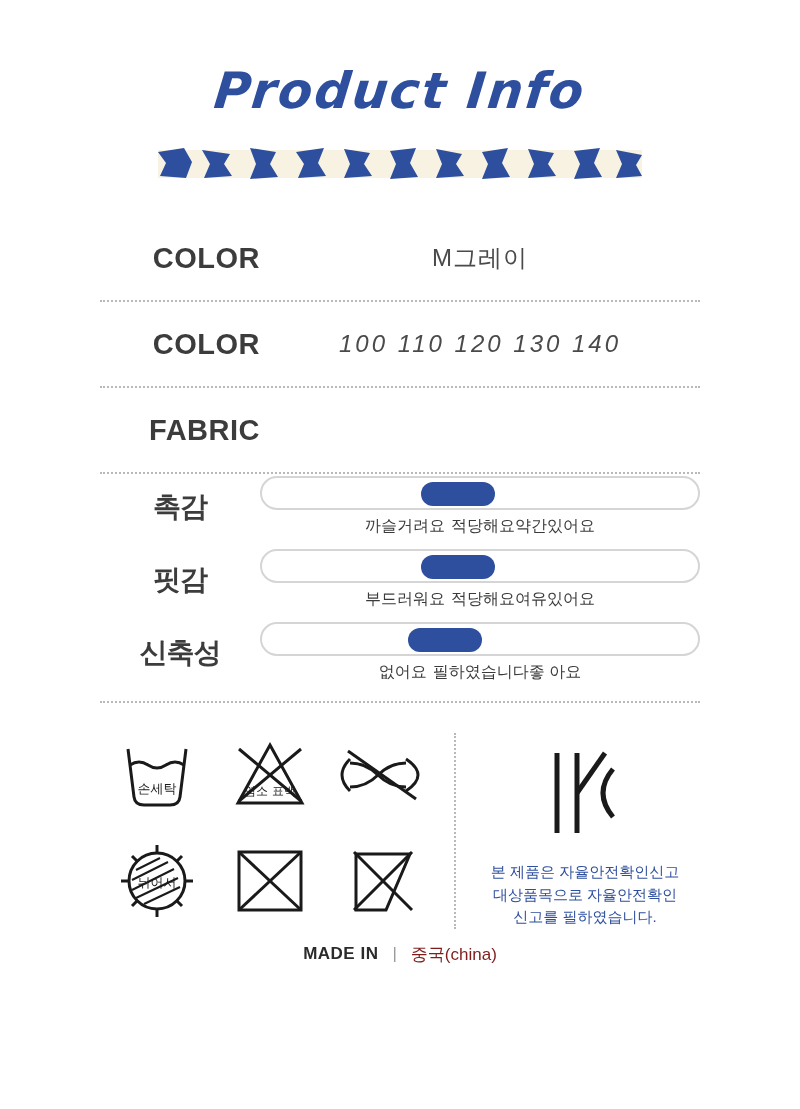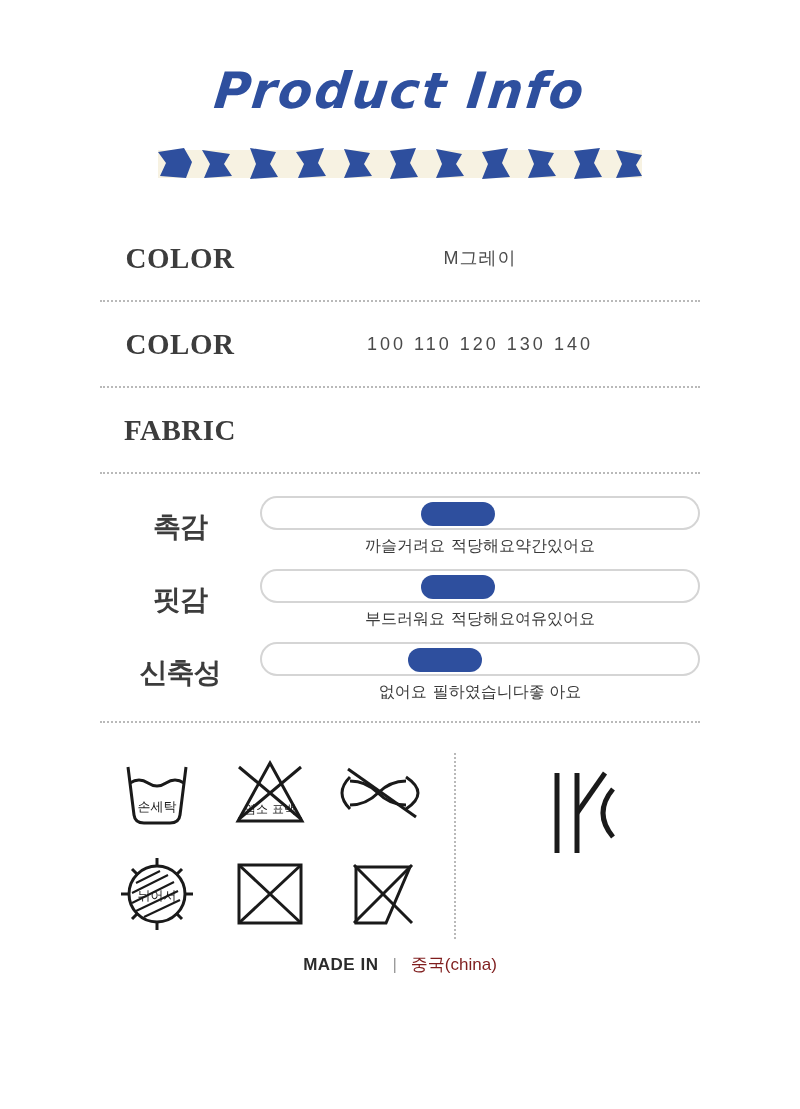--- a/index.html
+++ b/index.html
@@ -49,45 +49,45 @@
     margin: 34px auto 0;
     width: 600px;
   }
   .spec-row {
     display: flex;
     align-items: center;
     height: 84px;
   }
   .spec-label {
     width: 160px;
-    text-align: center;
+    text-align: right;
     font-size: 29px;
     font-weight: bold;
     color: #3c3c3c;
-    font-family: Liberation Serif, serif;
+    font-family: Liberation Sans, sans-serif;
     letter-spacing: 0.5px;
   }
   .spec-value {
     flex: 1;
     text-align: center;
-    font-size: 18px;
+    font-size: 24px;
     color: #4a4a4a;
     letter-spacing: 1px;
   }
-  .spec-value.size { font-size: 18px; letter-spacing: 3px; }
+  .spec-value.size { font-size: 24px; letter-spacing: 3px; font-style: italic; }
   .dotted {
     border-top: 2px dotted #b9b9b9;
     width: 600px;
     margin: 0 auto;
   }
 
   
   .gauges {
     width: 600px;
-    margin: 22px auto 0;
+    margin: 2px auto 0;
   }
   .gauge-row {
     display: flex;
     align-items: flex-start;
     margin-bottom: 12px;
   }
   .gauge-label {
     width: 160px;
     text-align: center;
     font-size: 28px;
@@ -349,20 +349,25 @@
 
     <div class="care-right">
       <div>
         <svg width="76" height="92" viewBox="0 0 76 92">
           <line x1="10" y1="6" x2="10" y2="86" stroke="#1a1a1a" stroke-width="5"></line>
           <line x1="30" y1="6" x2="30" y2="86" stroke="#1a1a1a" stroke-width="5"></line>
           <line x1="30" y1="46" x2="58" y2="6" stroke="#1a1a1a" stroke-width="5"></line>
           <path d="M66 22 Q46 46 66 70" fill="none" stroke="#1a1a1a" stroke-width="5"></path>
         </svg>
       </div>
+      <div class="kc-note">
+        <div>본 제품은 자율안전확인신고</div>
+        <div>대상품목으로 자율안전확인</div>
+        <div>신고를 필하였습니다.</div>
+      </div>
     </div>
 
   </div>
 
   <div class="made-in">
     <span class="label">MADE IN</span>
     <span class="bar">|</span>
     <span class="value">중국(china)</span>
   </div>
 

